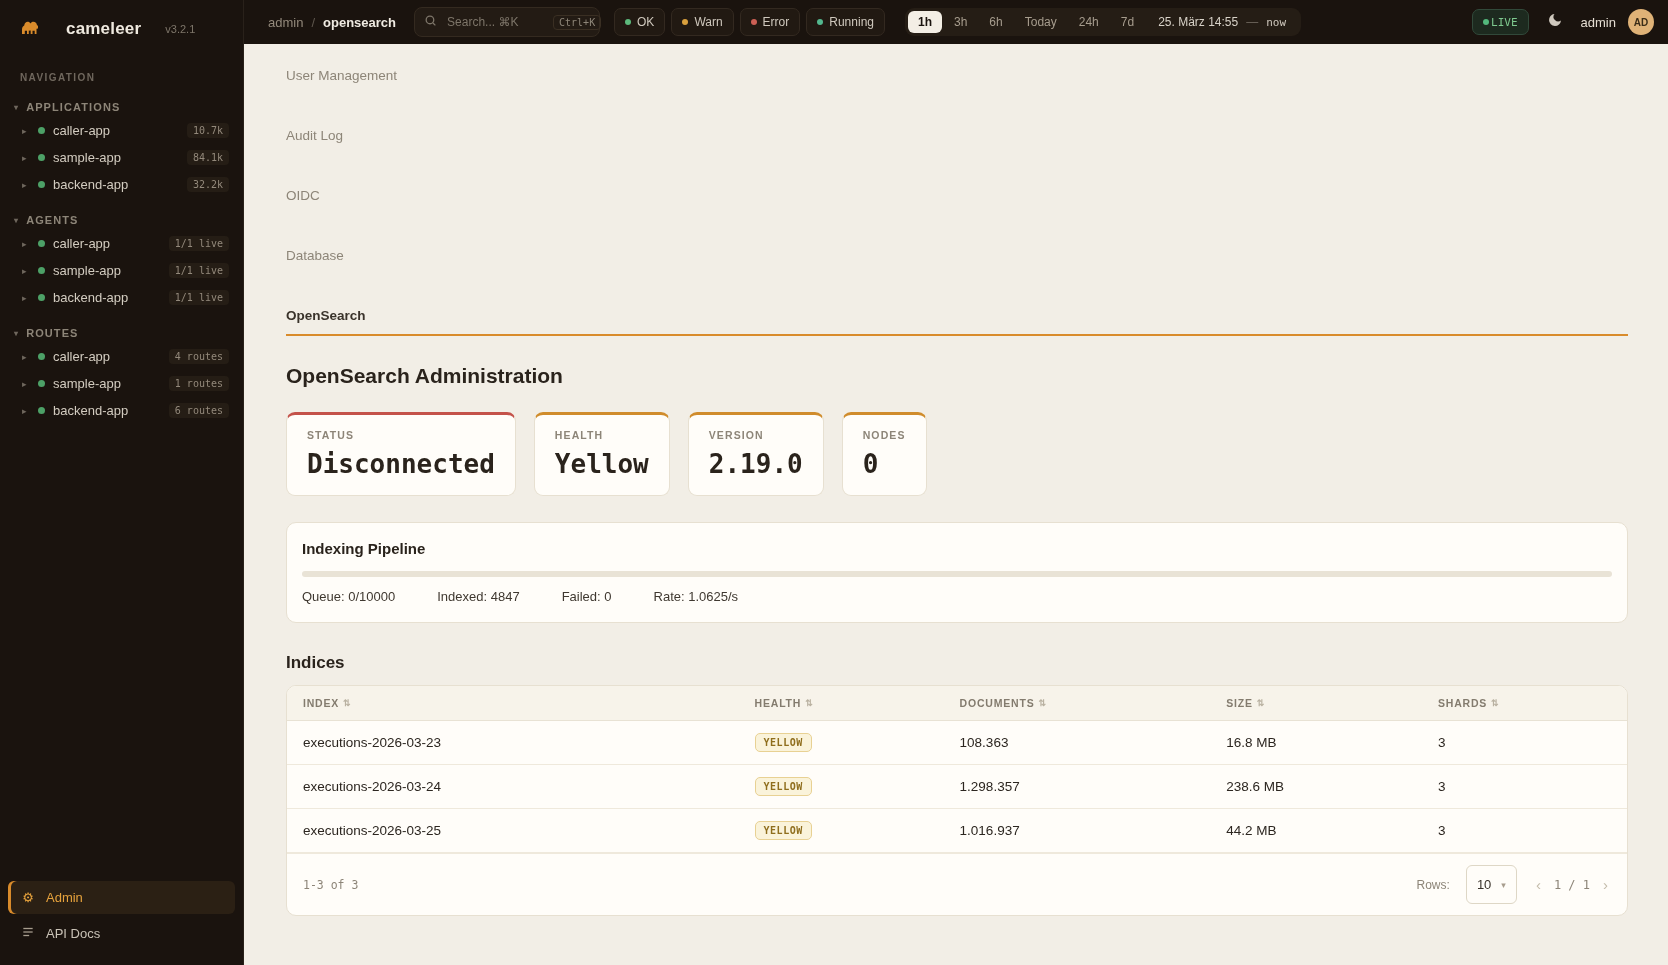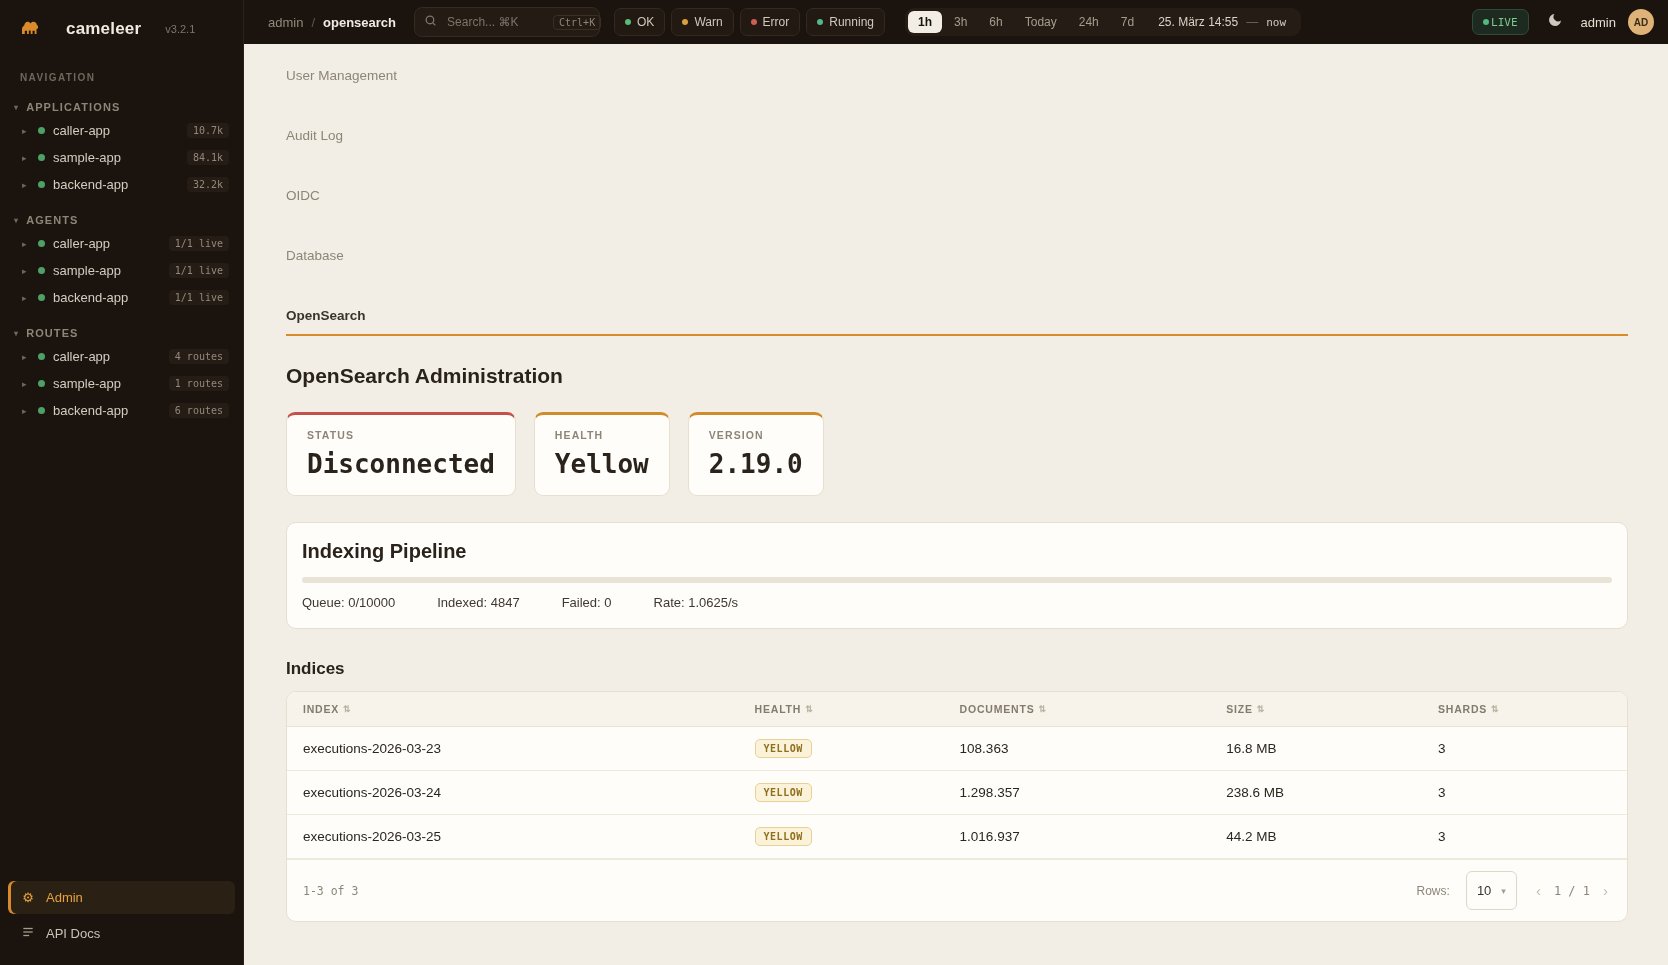--- a/index.html
+++ b/index.html
@@ -85,21 +85,21 @@
   .stats-row { display:flex; gap:18px; }
   .stat-card {
     background:#fffdf9; border:1px solid #e7e0d1; border-top-width:3px;
     border-radius:9px; padding:14px 20px 16px; min-width:72px;
   }
   .stat-label { font-size:10.5px; font-weight:700; letter-spacing:1.1px; color:#8d8578; }
   .stat-value { font-family:"DejaVu Sans Mono", monospace; font-size:26px; font-weight:600; color:#2a231c; margin-top:8px; white-space:nowrap; }
 
   .panel { background:#fffdf9; border:1px solid #e7e0d1; border-radius:10px; }
   .pipeline { margin-top:26px; padding:17px 15px 18px; }
-  .pipeline-title { font-size:20px; font-weight:700; color:#2a231c; }
+  .pipeline-title { font-size:15px; font-weight:700; color:#2a231c; }
   .progress-track { height:6px; background:#e9e3d6; border-radius:3px; margin:14px 0 12px; overflow:hidden; }
   .progress-fill { height:100%; background:#d98b2b; border-radius:3px; }
   .pipeline-stats { display:flex; gap:42px; font-size:13px; color:#3f3830; }
 
   .section-title { font-size:17px; font-weight:700; margin:30px 0 12px; color:#2a231c; }
   .table-card { overflow:hidden; }
   .tgrid { display:grid; grid-template-columns:33.7% 15.3% 19.9% 15.8% 15.3%; align-items:center; }
   .thead { background:#f7f3ea; border-bottom:1px solid #e8e2d4; }
   .th { padding:11px 16px; font-size:10.5px; font-weight:700; letter-spacing:.8px; color:#837b6e; cursor:pointer; display:flex; align-items:center; gap:4px; }
   .sort-glyph { font-size:9px; color:#b9b1a1; }
@@ -319,20 +319,24 @@
         <div class="stat-value">Disconnected</div>
       </div>
       <div class="stat-card" style="border-top-color: rgb(208, 140, 44);">
         <div class="stat-label">HEALTH</div>
         <div class="stat-value">Yellow</div>
       </div>
       <div class="stat-card" style="border-top-color: rgb(208, 140, 44);">
         <div class="stat-label">VERSION</div>
         <div class="stat-value">2.19.0</div>
       </div>
+      <div class="stat-card" style="border-top-color: rgb(208, 140, 44);">
+        <div class="stat-label">NODES</div>
+        <div class="stat-value">0</div>
+      </div>
     </div>
 
     <section class="panel pipeline">
       <div class="pipeline-title">Indexing Pipeline</div>
       <div class="progress-track">
         <div class="progress-fill" style="width: 0%;"></div>
       </div>
       <div class="pipeline-stats">
         <span>Queue: 0/10000</span>
         <span>Indexed: 4847</span>

